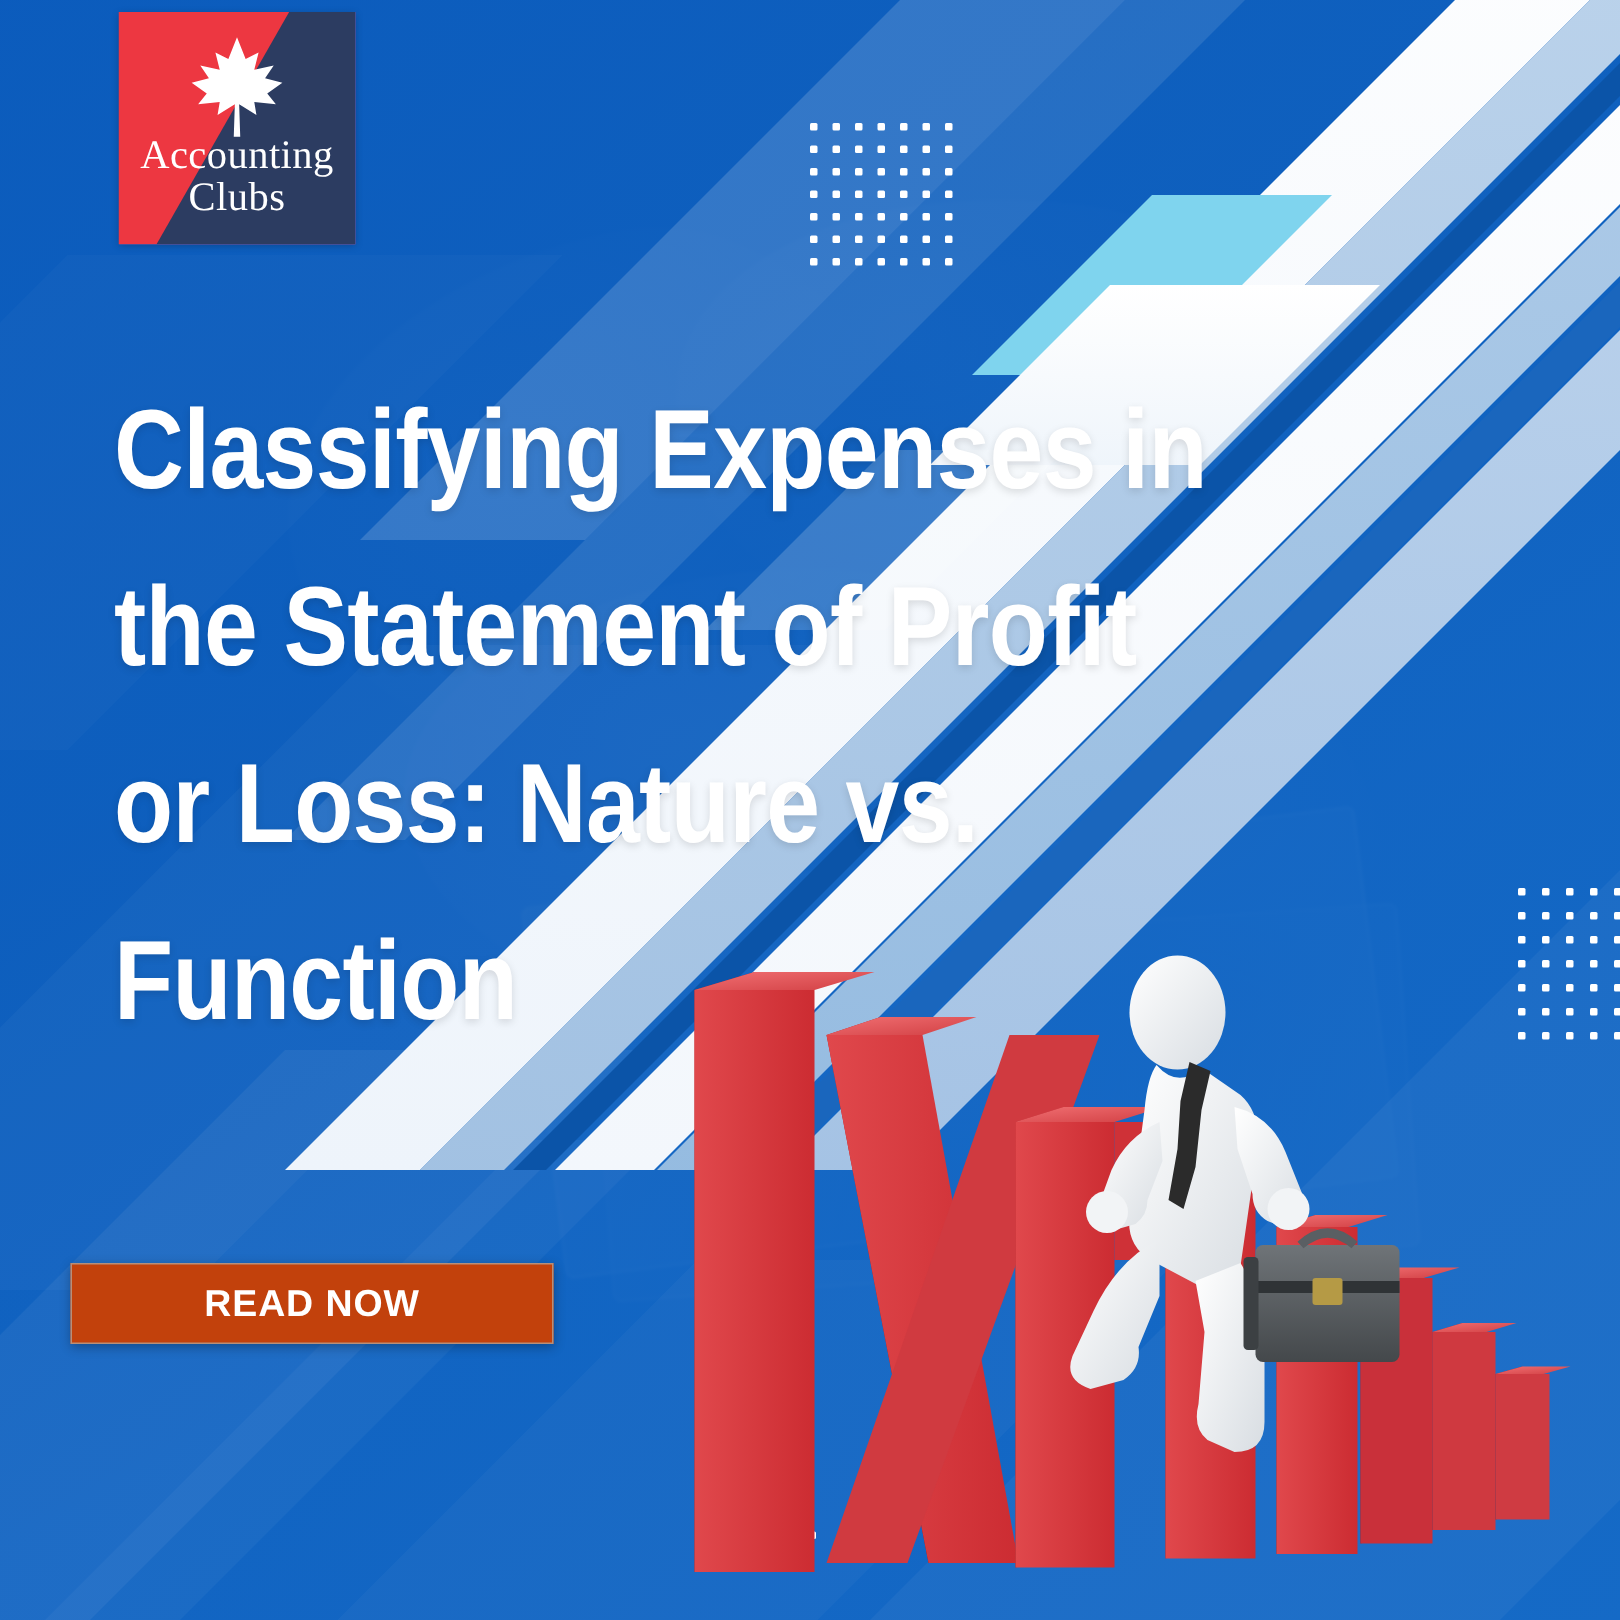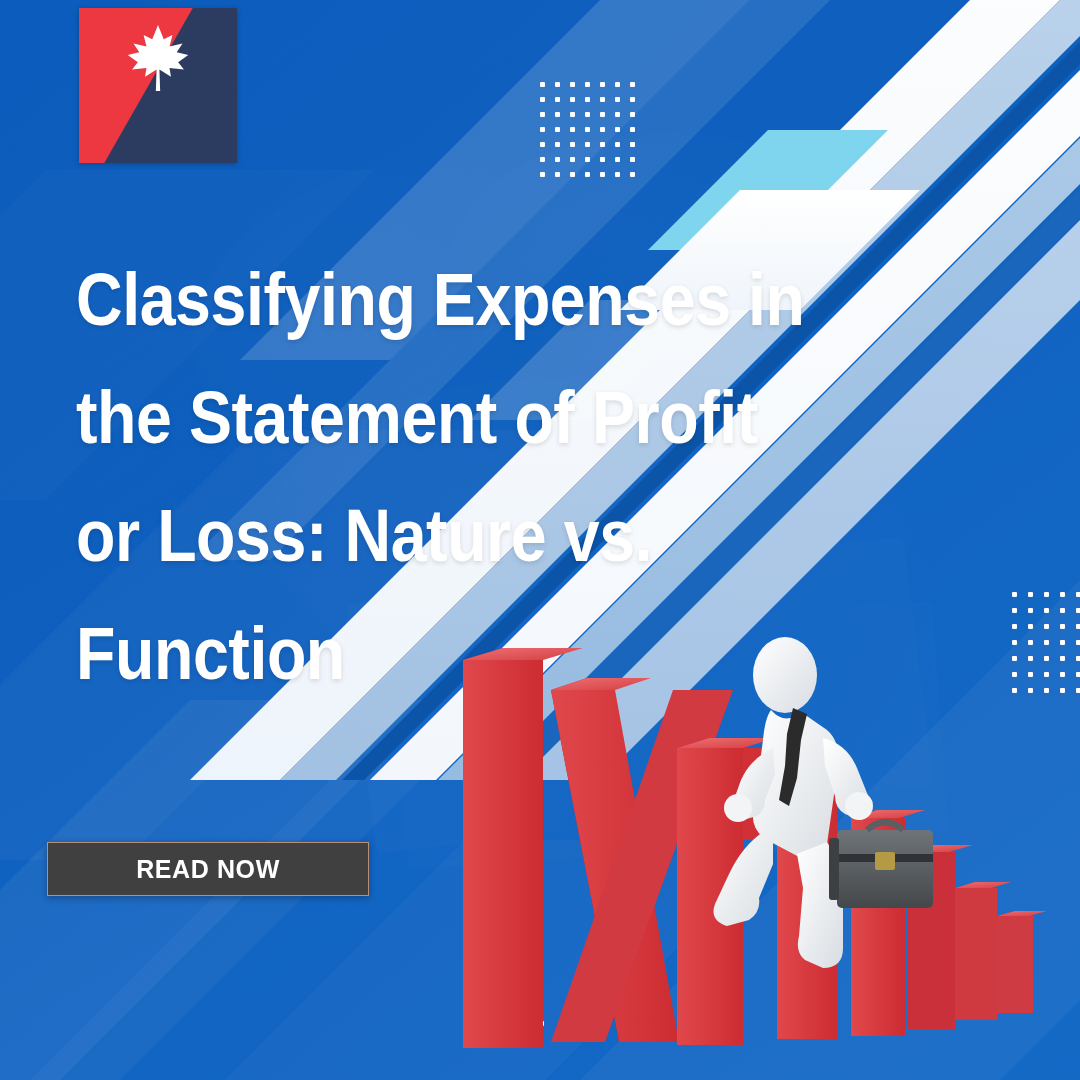--- a/index.html
+++ b/index.html
@@ -69,21 +69,21 @@
   
   .headline{position:absolute;left:76px;top:240px;width:730px;
     color:#ffffff;font-weight:700;font-size:75px;line-height:118px;
     letter-spacing:-.5px;font-stretch:condensed;
     transform:scaleX(.86);transform-origin:left top;
     text-shadow:0 2px 6px rgba(0,0,0,.13);}
   .headline div{white-space:nowrap;}
 
   
   .cta{position:absolute;left:47px;top:842px;width:322px;height:54px;
-    background:#404040;border:1.5px solid #b98f78;
+    background:#c2410c;border:1.5px solid #b98f78;
     display:flex;align-items:center;justify-content:center;
     box-shadow:0 2px 7px rgba(0,0,0,.30);cursor:pointer;}
   .cta span{color:#fff;font-size:25px;font-weight:700;letter-spacing:.6px;}
 
   
   .url{position:absolute;left:64px;top:985px;color:#fff;font-size:27px;
     font-weight:600;letter-spacing:.2px;}
 
   
   .art{position:absolute;left:455px;top:630px;width:625px;height:450px;}
@@ -226,20 +226,24 @@
     </div>
 
   <div class="logo">
     <div class="logo-red"></div>
     <div class="logo-navy"></div>
     <svg class="leaf" viewBox="0 0 100 100">
       <path fill="#ffffff" d="M50 4 L58 24 L70 18 L66 34 L84 30 L76 42 L92 46 L78 56 L86 66
         L66 64 L68 76 L52 66 L53 96 L47 96 L48 66 L32 76 L34 64 L14 66 L22 56 L8 46
         L24 42 L16 30 L34 34 L30 18 L42 24 Z"></path>
     </svg>
+    <div class="logo-txt">
+      <div class="logo-l1">Accounting</div>
+      <div class="logo-l2">Clubs</div>
+    </div>
   </div>
 
   <div class="headline" id="headline">
       <div>Classifying Expenses in</div>
       <div>the Statement of Profit</div>
       <div>or Loss: Nature vs.</div>
       <div>Function</div>
     </div>
 
   <div class="art" id="art">

